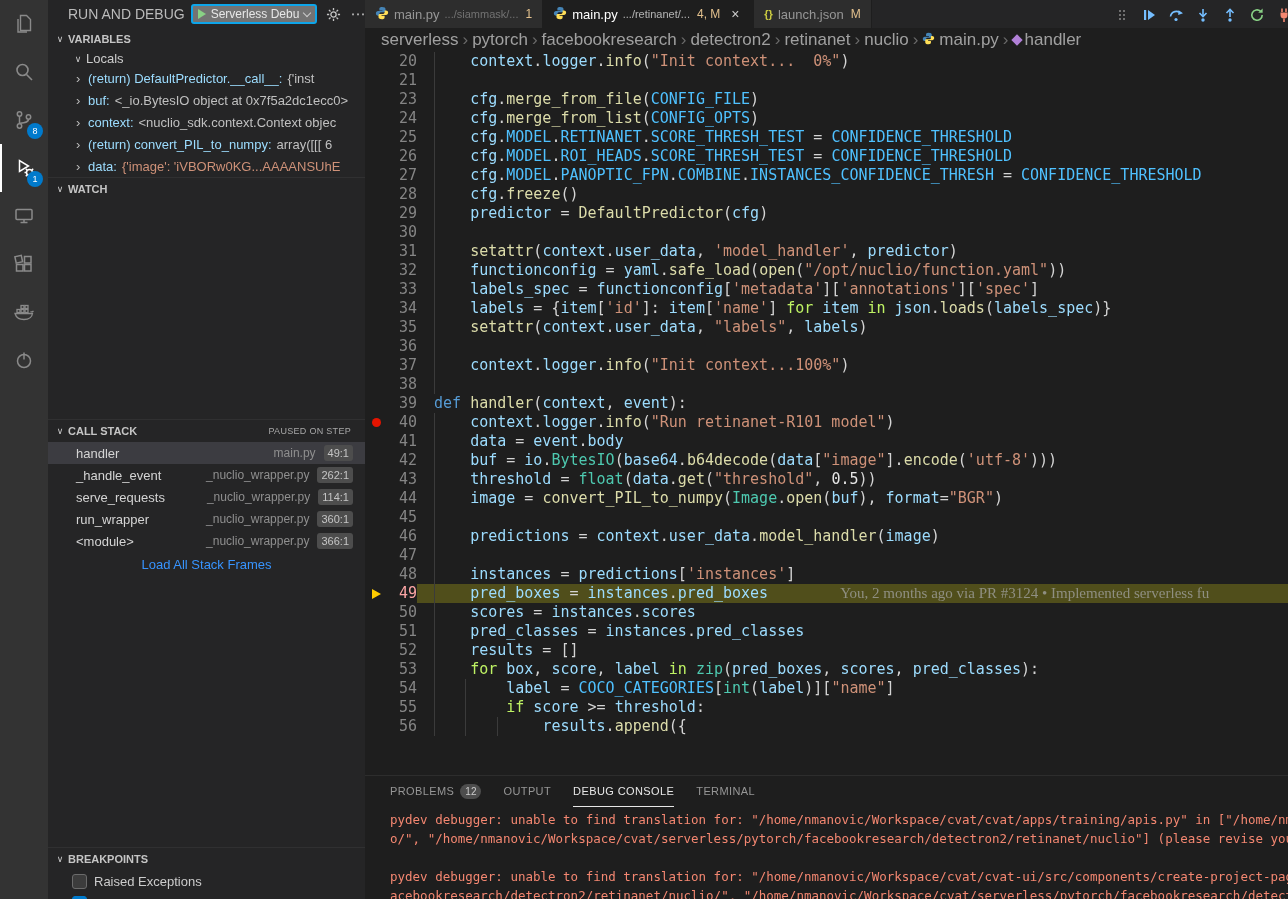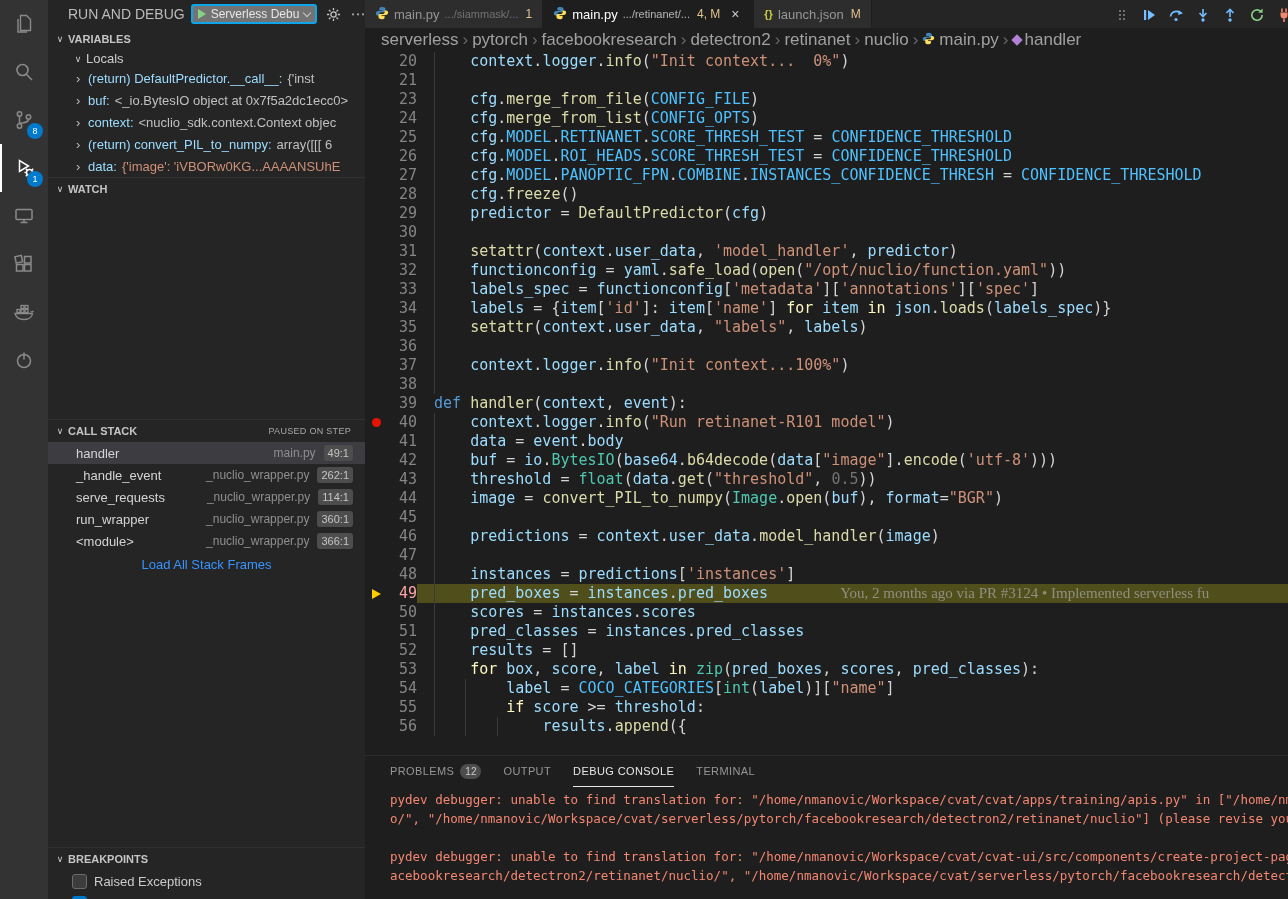--- a/index.html
+++ b/index.html
@@ -80,25 +80,25 @@
   .code-row { display:flex; height:19px; line-height:19px; white-space:pre; }
   .glyph { width:22px; flex:none; display:flex; align-items:center; justify-content:center; }
   .bp-dot { width:9px; height:9px; border-radius:50%; background:#e51400; }
   .cur-arrow { width:0; height:0; border-left:9px solid #ffcc00; border-top:5px solid transparent; border-bottom:5px solid transparent; }
   .lnum { width:30px; flex:none; text-align:right; color:#858585; }
   .code-row.current .lnum { color:#fca5a5; }
   .ltext { flex:1; padding-left:17px; position:relative; min-width:0; overflow:hidden; }
   .code-row.current .ltext { background:#504e1b; }
   .guide { position:absolute; top:0; bottom:0; width:1px; background:#3b3b3b; }
   .tk-p{color:#d4d4d4} .tk-v{color:#9cdcfe} .tk-f{color:#dcdcaa} .tk-k{color:#569cd6}
-  .tk-c{color:#fef9c3} .tk-C{color:#4fc1ff} .tk-s{color:#ce9178} .tk-n{color:#737373} .tk-t{color:#4ec9b0}
+  .tk-c{color:#bef264} .tk-C{color:#4fc1ff} .tk-s{color:#ce9178} .tk-n{color:#e5e5e5} .tk-t{color:#4ec9b0}
   .blame { color:#8f8f82; margin-left:72px;font-family:Liberation Serif, serif; }
 
   
-  .panel { height:144px; flex:none; border-top:1px solid #2d2d2d; display:flex; flex-direction:column; background:#1e1e1e; }
+  .panel { height:124px; flex:none; border-top:1px solid #2d2d2d; display:flex; flex-direction:column; background:#1e1e1e; }
   .panel-tabs { height:31px; flex:none; display:flex; align-items:center; gap:22px; padding-left:25px;
     font-size:11px; color:#969696; letter-spacing:.4px; }
   .panel-tab { height:100%; display:flex; align-items:center; gap:6px; border-bottom:1px solid transparent; }
   .panel-tab.active { color:#e7e7e7; border-bottom:1px solid #e7e7e7; }
   .panel-badge { background:#4d4d4d; color:#cccccc; border-radius:9px; padding:0 5px; height:15px;
     line-height:15px; font-size:10px; letter-spacing:0; }
   .console { flex:1; overflow:hidden; padding:3px 0 0 25px;
     font-family:"DejaVu Sans Mono", monospace; font-size:12.5px; color:#f48771; }
   .console-line { height:19px; line-height:19px; white-space:pre; }
 

